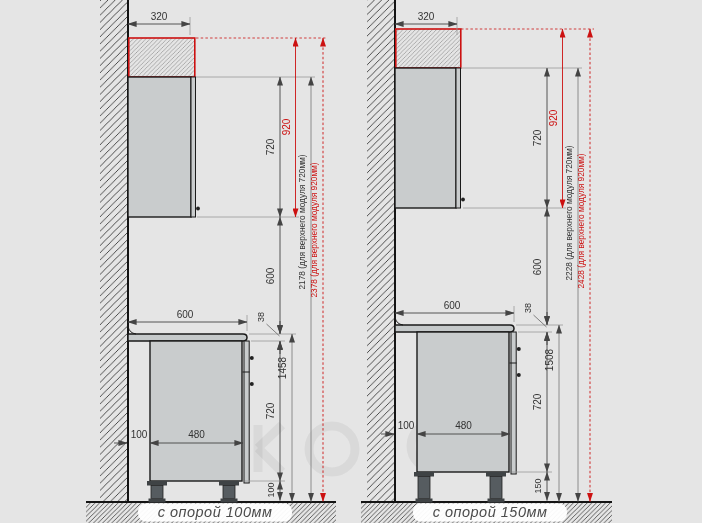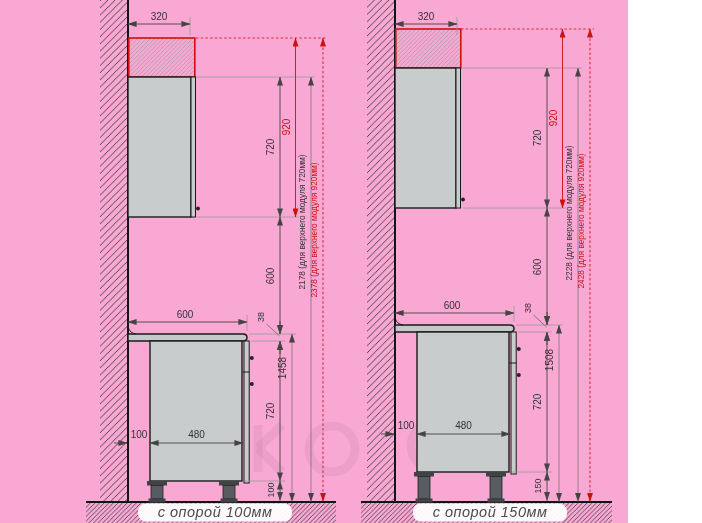--- a/index.html
+++ b/index.html
@@ -1,16 +1,16 @@
 <!DOCTYPE html>
 <html><head>
 <meta charset="utf-8">
 <style>
   html,body{margin:0;padding:0;background:#ffffff;}
-  .stage{width:628px;height:523px;position:relative;background:#f9a8d4;overflow:hidden;}
+  .stage{width:702px;height:523px;position:relative;background:#e5e5e5;overflow:hidden;}
   svg{display:block;}
   text{font-family:"Liberation Sans",sans-serif;fill:#333;}
   .dimnum{font-size:10px;}
   .dimsmall{font-size:9px;}
   .dimlong{font-size:8.3px;}
   .red{fill:#cc1111;}
   .caption{font-size:14.5px;font-style:italic;fill:#4c4c4c;letter-spacing:0.5px;}
 </style>
 </head>
 <body>

